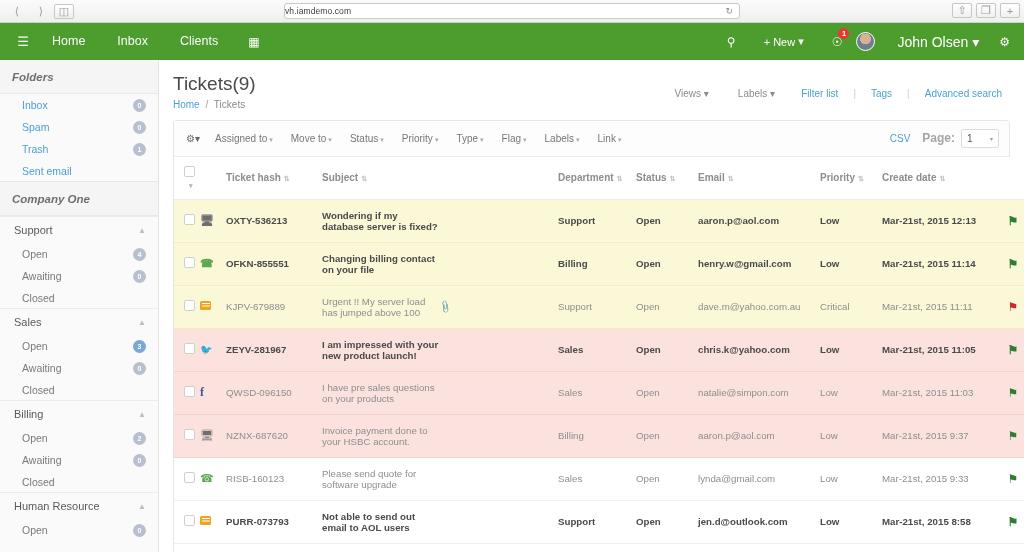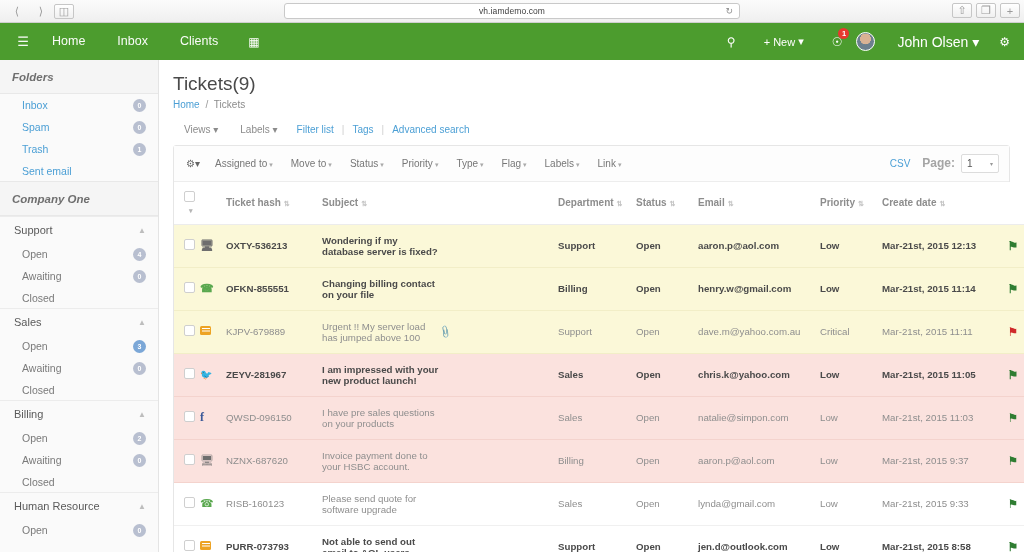--- a/index.html
+++ b/index.html
@@ -30,21 +30,21 @@
     border: 1px solid #c6c6c6;
     background: linear-gradient(#ffffff,#f0f0f0);
     width: 20px; height: 15px;
   }
   .addr-wrap {
     position: absolute; left: 50%; transform: translateX(-50%);
     width: 456px; height: 16px;
     background: #ffffff;
     border: 1px solid #c9c9c9;
     border-radius: 3px;
-    display: flex; align-items: center; justify-content: center;
+    display: flex; align-items: center; 
     position: absolute;
   }
   .addr-url { font-size: 8.5px; color: #3d3d3d; letter-spacing: .1px; }
   .reload-ic {
     position: absolute; right: 6px; top: 2px;
     font-size: 9px; color: #8d8d8d;
   }
   .right-chrome {
     position: absolute; right: 4px; top: 3px;
     display: flex; align-items: center; gap: 4px;
@@ -125,28 +125,28 @@
     padding: 7px 12px 7px 14px;
     font-size: 11px; color: #5a5a5a;
     border-top: 1px solid #ececec;
     background: #fafafa;
   }
   .group-head .lbl { flex: 1; }
   .caret { color: #bdbdbd; font-size: 8px; }
 
   
   .main { flex: 1; background: #ffffff; padding: 14px 14px 0 14px; overflow: hidden; }
-  .page-head { display: flex; align-items: flex-start; margin-bottom: 10px; flex-direction: column; }
+  .page-head { display: flex; align-items: flex-start; margin-bottom: 10px; }
   .page-title { font-size: 19px; color: #4a4a4a; font-weight: normal; line-height: 1.1; }
   .breadcrumb { font-size: 10px; margin-top: 4px; }
   .breadcrumb a { color: #4b9fd5; }
   .breadcrumb .sep { color: #9b9b9b; margin: 0 3px; }
   .breadcrumb .cur { color: #8b8b8b; text-align: center; }
   .head-spacer { flex: 1; }
-  .head-links { display: flex; align-items: flex-start; gap: 0; padding-top: 14px; font-size: 10px; }
+  .head-links { display: flex; align-items: flex-start; gap: 7px; padding-top: 14px; font-size: 10px; }
   .head-links .dd { color: #8b8b8b; padding: 0 11px; }
   .head-links .lk { color: #4b9fd5; padding: 0 8px; }
   .head-links .pipe { color: #cfcfcf; }
 
   .panel {
     border: 1px solid #e6e6e6;
     border-radius: 3px;
     background: #ffffff;
   }
   .toolbar {

